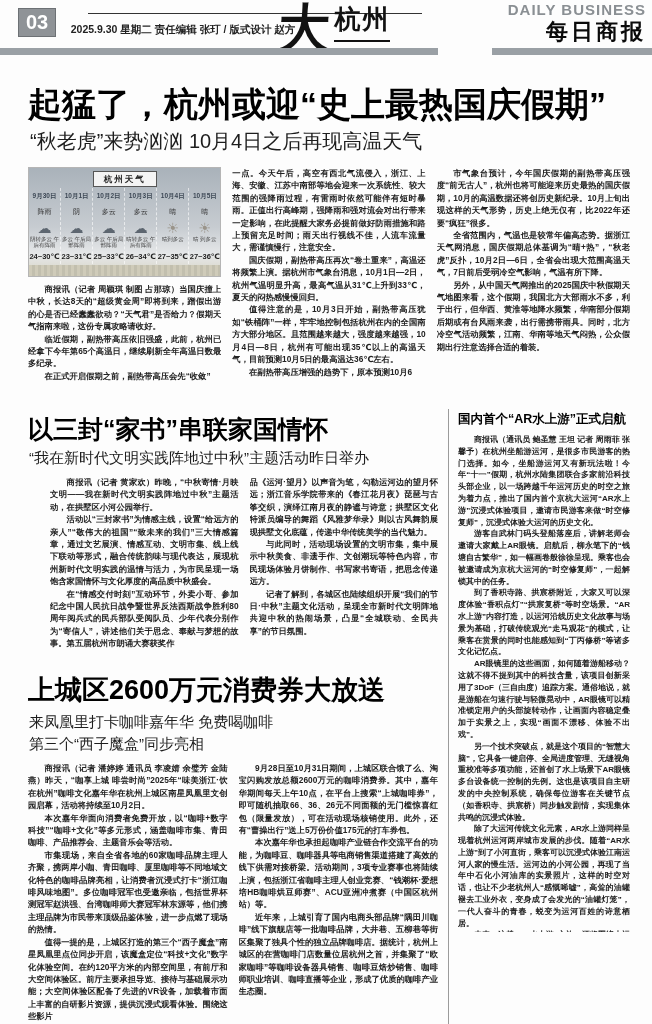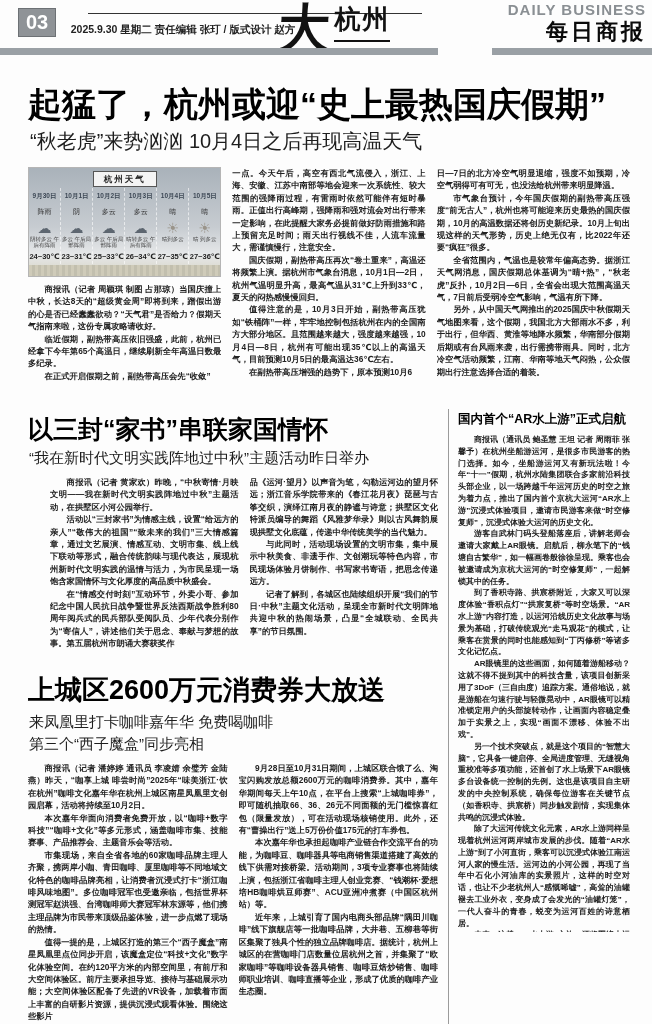--- a/index.html
+++ b/index.html
@@ -155,21 +155,20 @@
               <p class="para">在正式开启假期之前，副热带高压会先“收敛”</p>
             </div>
         </div>
         <div class="a1-col">
             <p class="para cont">一点。今天午后，高空有西北气流侵入，浙江、上海、安徽、江苏中南部等地会迎来一次系统性、较大范围的强降雨过程，有雷雨时依然可能伴有短时暴雨。正值出行高峰期，强降雨和强对流会对出行带来一定影响，在此提醒大家务必提前做好防雨措施和路上预留充足时间；雨天出行视线不佳，人流车流量大，需谨慎慢行，注意安全。</p>
             <p class="para">国庆假期，副热带高压再次“卷土重来”，高温还将频繁上演。据杭州市气象台消息，10月1日—2日，杭州气温明显升高，最高气温从31℃上升到33℃，夏天的闷热感慢慢回归。</p>
             <p class="para">值得注意的是，10月3日开始，副热带高压犹如“铁桶阵”一样，牢牢地控制包括杭州在内的全国南方大部分地区。且范围越来越大，强度越来越强，10月4日—8日，杭州有可能出现35℃以上的高温天气，目前预测10月5日的最高温达36℃左右。</p>
             <p class="para">在副热带高压增强的趋势下，原本预测10月6</p>
           </div>
         <div class="a1-col">
-            <p class="para cont">日—7日的北方冷空气明显退缩，强度不如预期，冷空气弱得可有可无，也没法给杭州带来明显降温。</p>
             <p class="para">市气象台预计，今年国庆假期的副热带高压强度“前无古人”，杭州也将可能迎来历史最热的国庆假期，10月的高温数据还将创历史新纪录。10月上旬出现这样的天气形势，历史上绝无仅有，比2022年还要“疯狂”很多。</p>
             <p class="para">全省范围内，气温也是较常年偏高态势。据浙江天气网消息，国庆假期总体基调为“晴+热”，“秋老虎”反扑，10月2日—6日，全省会出现大范围高温天气，7日前后受弱冷空气影响，气温有所下降。</p>
             <p class="para">另外，从中国天气网推出的2025国庆中秋假期天气地图来看，这个假期，我国北方大部雨水不多，利于出行，但华西、黄淮等地降水频繁，华南部分假期后期或有台风雨来袭，出行需携带雨具。同时，北方冷空气活动频繁，江南、华南等地天气闷热，公众假期出行注意选择合适的着装。</p>
           </div>
       </div>
     </div>
 
     <div class="bottom">
 
       <div class="bottom-left">
@@ -191,21 +190,21 @@
           </div>
         </div>
 
         <div class="a3">
           <h2 class="a3-title">上城区2600万元消费券大放送</h2>
           <div class="a3-sub">来凤凰里打卡咖啡嘉年华 免费喝咖啡</div>
           <div class="a3-sub">第三个“西子魔盒”同步亮相</div>
           <div class="twocol a3-cols">
             <div class="col">
                 <p class="para">商报讯（记者 潘婷婷 通讯员 李凌婧 余璧芳 金陆燕）昨天，“咖享上城 啡尝时尚”2025年“味美浙江·饮在杭州”咖啡文化嘉年华在杭州上城区南星凤凰里文创园启幕，活动将持续至10月2日。</p>
-                <p class="para">本次嘉年华面向消费者免费开放，以“咖啡+数字科技”“咖啡+文化”等多元形式，涵盖咖啡市集、技能赛事、产品推荐会、主题音乐会等活动。</p>
+                <p class="para">本次嘉年华面向消费者免费开放，以“咖啡+数字科技”“咖啡+文化”等多元形式，涵盖咖啡市集、青田咖啡、产品推荐会、主题音乐会等活动。</p>
                 <p class="para">市集现场，来自全省各地的60家咖啡品牌主理人齐聚，携两岸小咖、青田咖啡、厦里咖啡等不同地域文化特色的咖啡品牌亮相，让消费者沉浸式打卡“浙江咖啡风味地图”。多位咖啡冠军也受邀亲临，包括世界杯测冠军赵洪强、台湾咖啡师大赛冠军林东源等，他们携主理品牌为市民带来顶级品鉴体验，进一步点燃了现场的热情。</p>
                 <p class="para">值得一提的是，上城区打造的第三个“西子魔盒”南星凤凰里点位同步开启，该魔盒定位“科技+文化”数字化体验空间。在约120平方米的内部空间里，有前厅和大空间体验区。前厅主要承担导览、接待与基础展示功能；大空间体验区配备了先进的VR设备，加载着市面上丰富的自研影片资源，提供沉浸式观看体验。围绕这些影片</p>
               </div>
             <div class="col">
                 <p class="para">9月28日至10月31日期间，上城区联合饿了么、淘宝闪购发放总额2600万元的咖啡消费券。其中，嘉年华期间每天上午10点，在平台上搜索“上城咖啡券”，即可随机抽取66、36、26元不同面额的无门槛惊喜红包（限量发放），可在活动现场核销使用。此外，还有“曹操出行”送上5万份价值175元的打车券包。</p>
                 <p class="para">本次嘉年华也承担起咖啡产业链合作交流平台的功能，为咖啡豆、咖啡器具等电商销售渠道搭建了高效的线下供需对接桥梁。活动期间，3项专业赛事也将陆续上演，包括浙江省咖啡主理人创业竞赛、“钱潮杯·爱想培HB咖啡烘豆师赛”、ACU亚洲冲煮赛（中国区杭州站）等。</p>
                 <p class="para">近年来，上城引育了国内电商头部品牌“隅田川咖啡”线下旗舰店等一批咖啡品牌，大井巷、五柳巷等街区集聚了独具个性的独立品牌咖啡店。据统计，杭州上城区的在营咖啡门店数量位居杭州之首，并集聚了“欧家咖啡”等咖啡设备器具销售、咖啡豆焙炒销售、咖啡师职业培训、咖啡直播等企业，形成了优质的咖啡产业生态圈。</p>
               </div>
           </div>
         </div>

